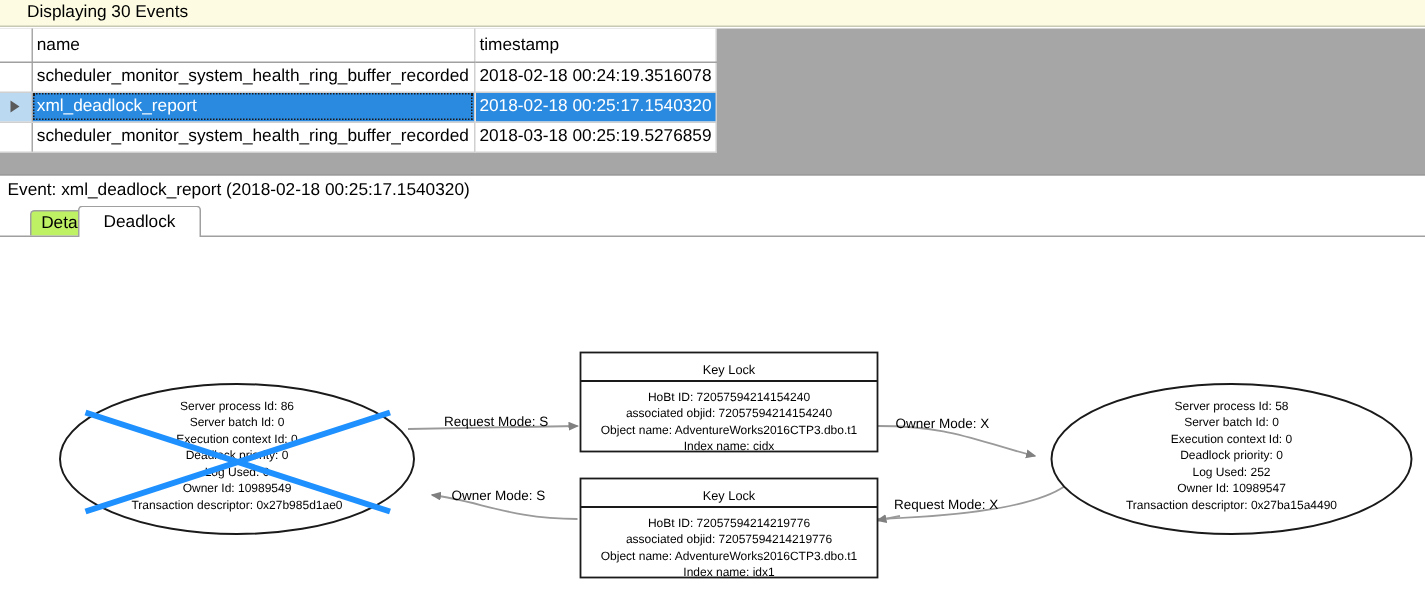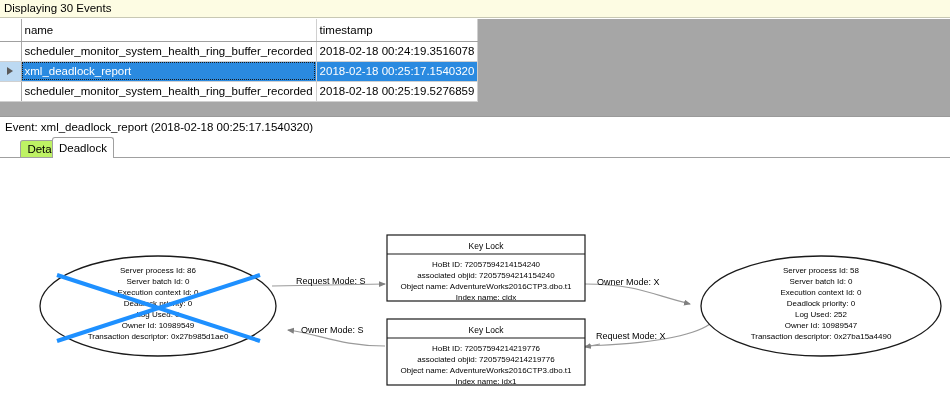--- a/index.html
+++ b/index.html
@@ -20,21 +20,21 @@
   
   #events-banner {
     position: absolute;
     left: 0; top: 0;
     width: 950px;
     height: 18px;
     background: #fdfce3;
     border-bottom: 1px solid #c8c8b4;
     box-sizing: border-box;
     line-height: 17px;
-    padding-left: 4px;
+    padding-left: 18px;
     font-size: 11.5px;
     color: #000;
   }
 
   
   #events-grid {
     position: absolute;
     left: 0; top: 19px;
     width: 950px;
     height: 98px;
@@ -124,21 +124,21 @@
   .tab-inactive {
     left: 20px;
     width: 50px;
     height: 18px;
     line-height: 16px;
     background: #bef264;
     color: #000;
   }
   .tab-active {
     left: 52px;
-    width: 62px;
+    width: 82px;
     height: 21px;
     line-height: 20px;
     background: #ffffff;
     color: #000;
     z-index: 3;
   }
 
   
   #deadlock-pane {
     position: absolute;
@@ -193,21 +193,21 @@
       <tr class="row-selected">
         <td class="col-sel">
           <span class="sel-arrow"></span>
         </td>
         <td class="col-name cell-data cell-focus">xml_deadlock_report</td>
         <td class="col-ts cell-data">2018-02-18 00:25:17.1540320</td>
       </tr>
       <tr>
         <td class="col-sel"></td>
         <td class="col-name cell-data">scheduler_monitor_system_health_ring_buffer_recorded</td>
-        <td class="col-ts cell-data">2018-02-18 00:25:19.5276859</td>
+        <td class="col-ts cell-data">2018-03-18 00:25:19.5276859</td>
       </tr>
     </tbody>
   </table>
 </div>
 
 <div id="event-header">Event: xml_deadlock_report (2018-02-18 00:25:17.1540320)</div>
 
 <div id="tab-strip">
   <div class="tab tab-inactive">Details</div>
   <div class="tab tab-active">Deadlock</div>

